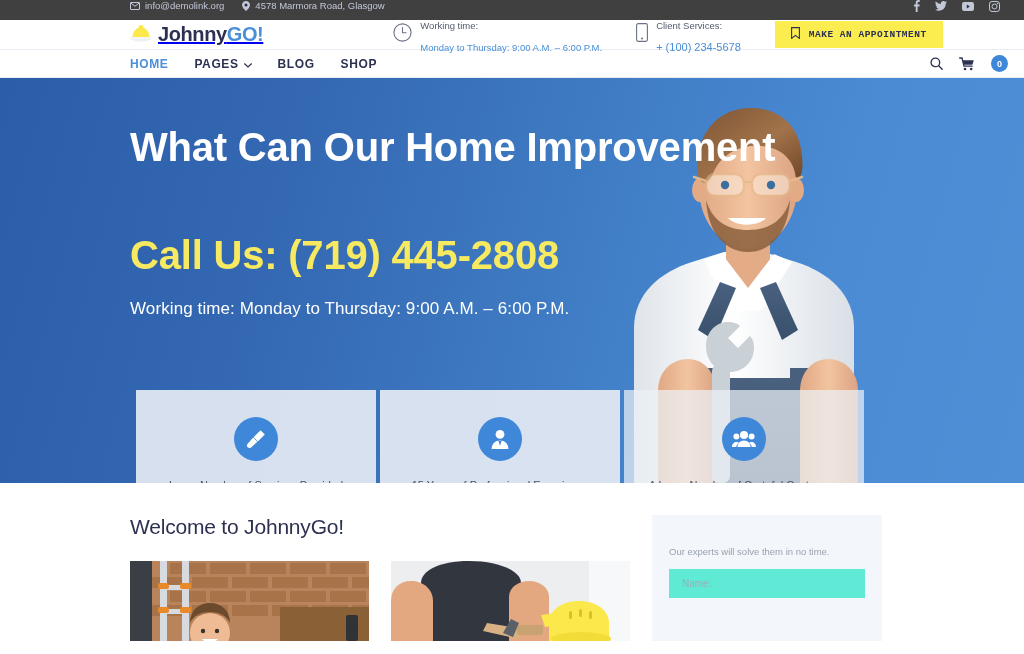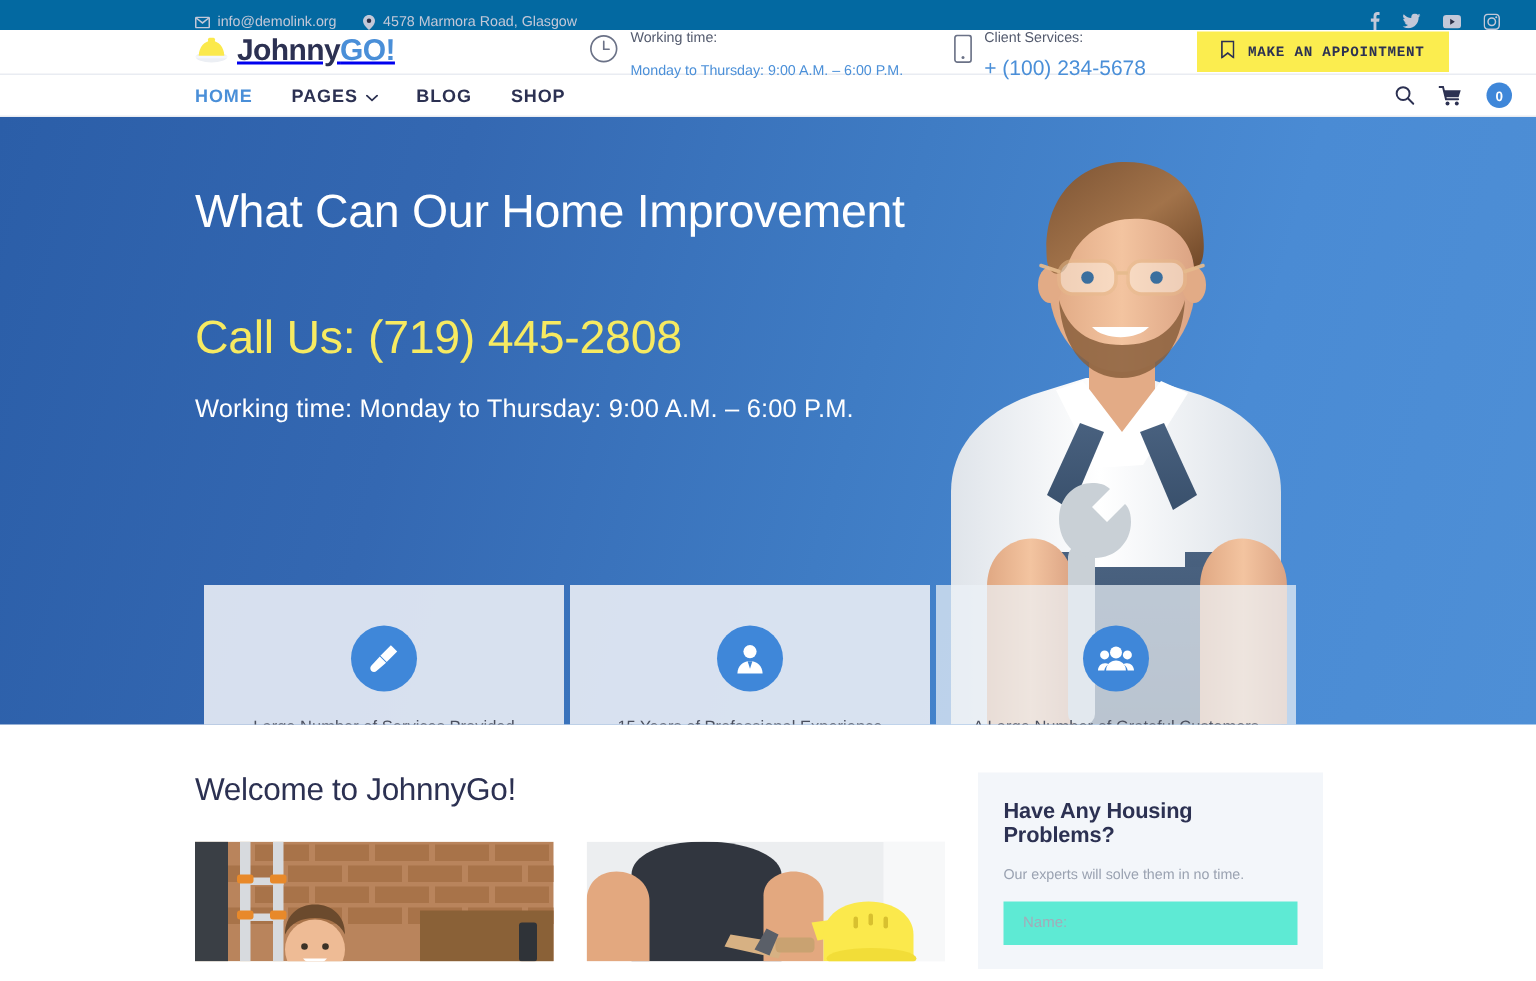--- a/index.html
+++ b/index.html
@@ -7,23 +7,23 @@
     width: 1024px; height: 654px;
     overflow: hidden;
     background: #ffffff;
     font-family: "Liberation Sans", sans-serif;
     -webkit-font-smoothing: antialiased;
   }
 
   
   .topbar {
     height: 20px;
-    background: #0369a1;
+    background: #404040;
     display: flex;
-    align-items: flex-end;
+    align-items: flex-start;
     padding: 0 16px 0 130px;
     color: #c3c8d8;
     font-size: 9.5px;
   }
   .topbar-item { display: flex; align-items: center; gap: 5px; margin-right: 18px; white-space: nowrap; }
   .topbar-item svg { display: block; }
   .topbar-spacer { flex: 1; }
   .socials { display: flex; align-items: center; gap: 15px; padding-right: 8px; }
   .socials a { display: block; line-height: 0; }
 
@@ -42,21 +42,21 @@
   .logo-text .p2 { color: #4a8fd8; }
 
   .header-spacer-a { width: 130px; }
   .header-info {
     display: flex; align-items: center; gap: 8px;
     margin-right: 34px;
   }
   .header-info .txt { line-height: 1.35; }
   .header-info .lbl { font-size: 9.5px; color: #545b6e; }
   .header-info .val { font-size: 9.5px; color: #4a8fd8; }
-  .header-info .val.big { font-size: 14px; color: #4a8fd8; }
+  .header-info .val.big { font-size: 11px; color: #4a8fd8; }
   .appt-btn {
     background: #fbed4f;
     color: #2c3152;
     border: none;
     height: 27px;
     padding: 0 16px;
     display: flex; align-items: center; gap: 9px;
     font-size: 9.5px;
     font-weight: bold;
     letter-spacing: 0.5px;
@@ -101,22 +101,22 @@
     overflow: hidden;
   }
   
   .hero-photo {
     position: absolute;
     right: 100px; bottom: 0;
     width: 330px; height: 405px;
   }
   .hero-content { position: relative; padding: 42px 0 0 130px; z-index: 3; }
   .hero-h1 {
-    font-size: 31px;
-    font-weight: normal;
+    font-size: 40px;
+    font-weight: bold;
     color: #ffffff;
     line-height: 1.35;
     letter-spacing: -0.2px;
   }
   .hero-h1 .yellow { color: #f7ea61; }
   .hero-sub {
     margin-top: 17px;
     font-size: 17px;
     font-weight: normal;
     color: #ffffff;
@@ -513,18 +513,17 @@
             </g>
           <path d="M96 62l36 6-4 10-36-8z" fill="#d7b183"></path>
           <rect x="126" y="64" width="26" height="10" rx="3" fill="#c9a271"></rect>
           <path d="M120 58l8 4-6 14-10-4z" fill="#5a5f68"></path>
         </svg>
       </div>
     </div>
   </div>
 
   <div class="form-card">
-    <div class="form-title">Have Any Housing Problems?</div>
     <div class="form-desc">Our experts will solve them in no time.</div>
     <input class="form-field" type="text" placeholder="Name:" style="">
     
   </div>
 </div>
 
 </body></html>

